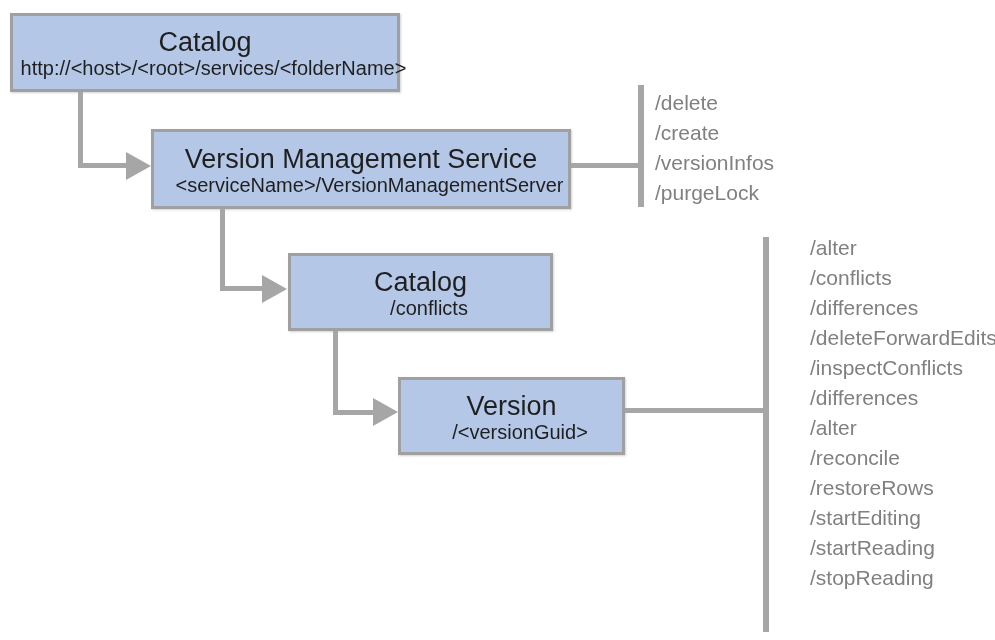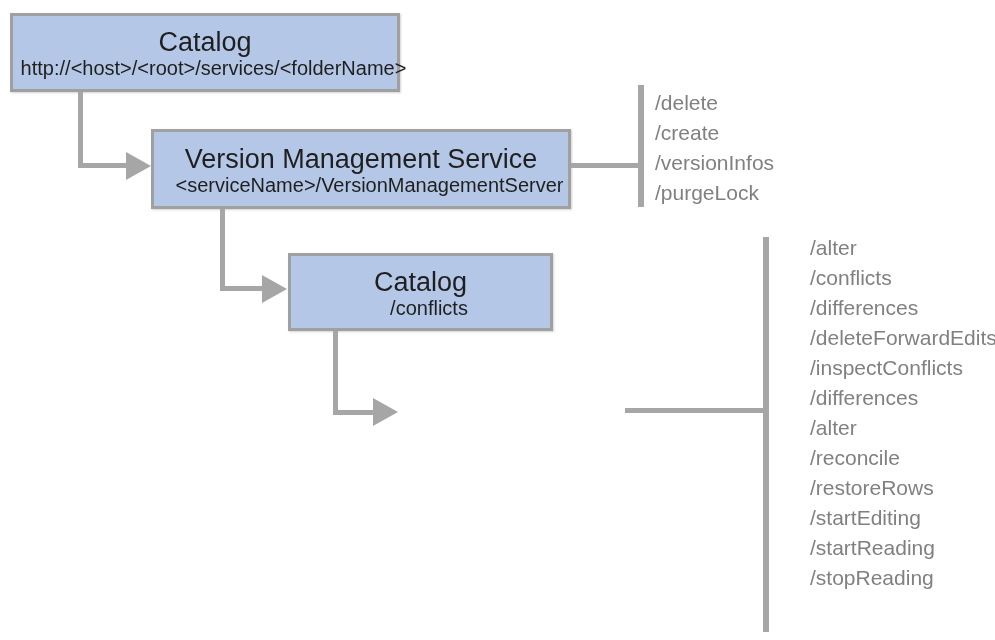--- a/index.html
+++ b/index.html
@@ -108,20 +108,24 @@
   <div class="node" id="node-vms">
     <div class="node-title">Version Management Service</div>
     <div class="node-subtitle">&lt;serviceName&gt;/VersionManagementServer</div>
   </div>
 
   <div class="node" id="node-versions">
     <div class="node-title">Catalog</div>
     <div class="node-subtitle">/conflicts</div>
   </div>
 
+  <div class="node" id="node-version">
+    <div class="node-title">Version</div>
+    <div class="node-subtitle">/&lt;versionGuid&gt;</div>
+  </div>
 
   <div class="conn" id="conn-catalog-v"></div>
   <div class="conn" id="conn-catalog-h"></div>
   <div class="arrowhead" id="arrow-vms"></div>
 
   <div class="conn" id="conn-vms-v"></div>
   <div class="conn" id="conn-vms-h"></div>
   <div class="arrowhead" id="arrow-versions"></div>
 
   <div class="conn" id="conn-versions-v"></div>

